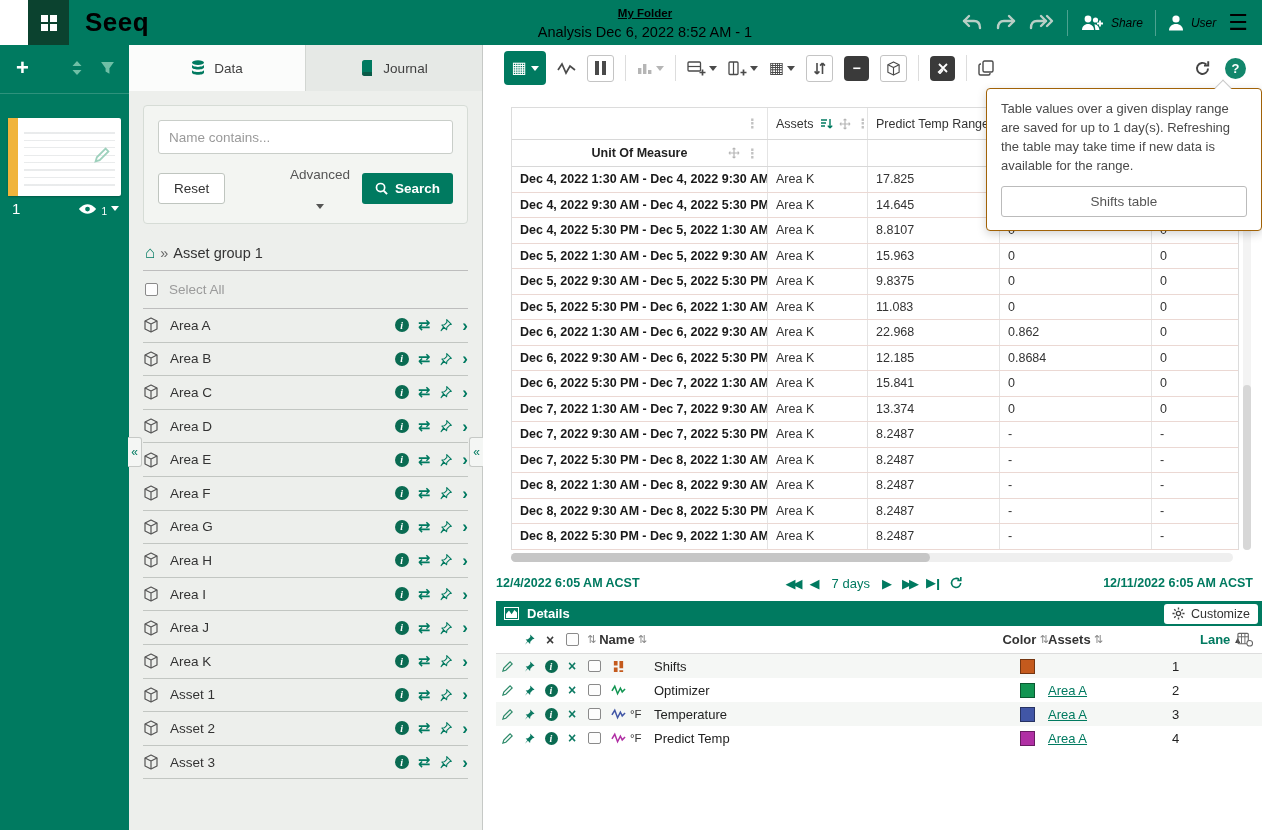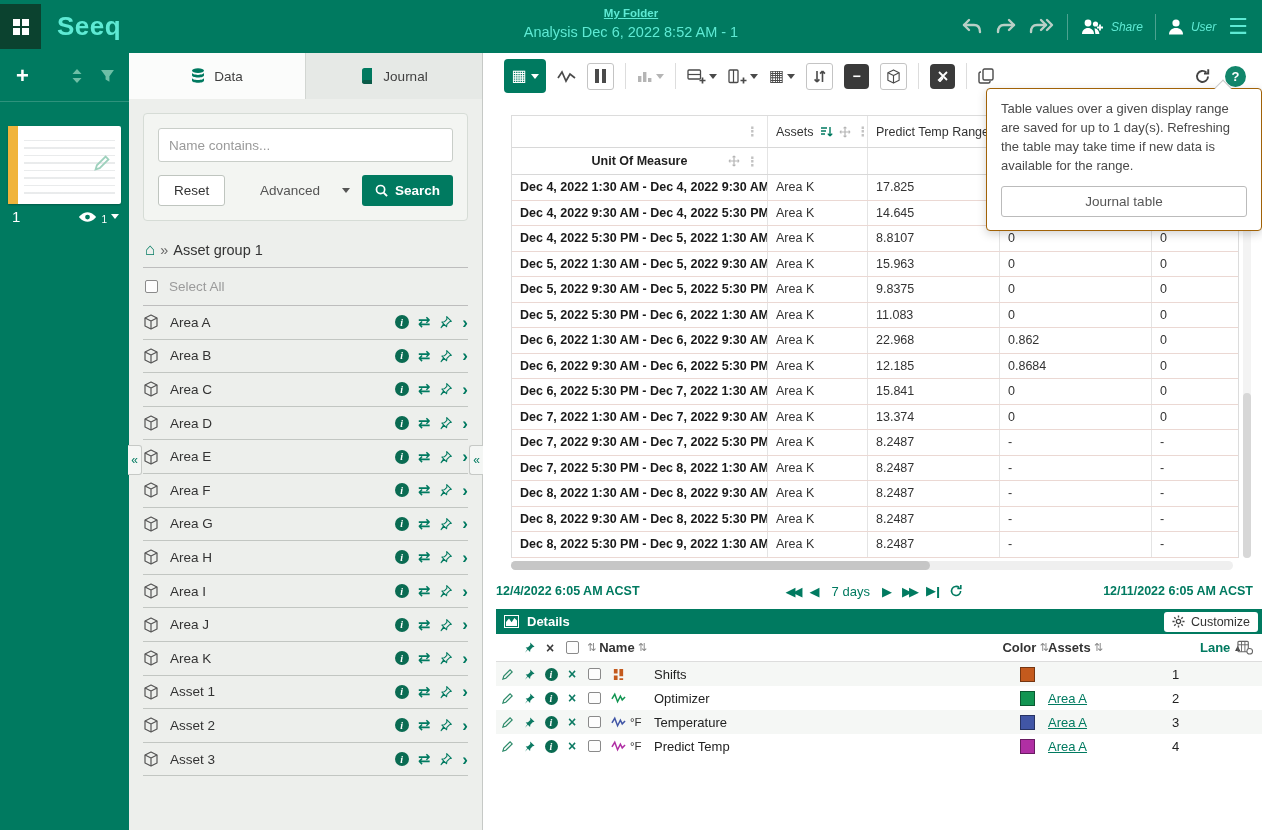--- a/index.html
+++ b/index.html
@@ -7,21 +7,21 @@
     --panel-bg:#EDEFEC; --tab-bg:#E6E9E6; --card-bg:#F3F5F2;
     --grid-border:#E4E4E4; --row-border:#EBD8D3; --hdr-border:#D8D8D8;
   }
   *{box-sizing:border-box; margin:0; padding:0;}
   html,body{width:1262px;height:830px;overflow:hidden;}
   body{font-family:"Liberation Sans","DejaVu Sans",sans-serif;font-size:13px;color:#333;background:#fff;position:relative;}
   .caret{display:inline-block;width:0;height:0;border-left:4px solid transparent;border-right:4px solid transparent;border-top:5px solid currentColor;vertical-align:middle;}
   svg{display:block;}
 
   
-  .topbar{height:53px;background:var(--primary);display:flex;align-items:center;color:#5eead4;position:relative;z-index:5;}
+  .topbar{height:45px;background:var(--primary);display:flex;align-items:center;color:#000000;position:relative;z-index:5;margin-left:28px;}
   .logo-box{width:41px;height:45px;background:var(--logo-bg);display:flex;align-items:center;justify-content:center;flex:0 0 41px;cursor:pointer;}
   .brand{font-size:26px;font-weight:bold;letter-spacing:.5px;margin-left:16px;}
   .topbar-center{position:absolute;left:50%;transform:translateX(-50%);text-align:center;top:4px;line-height:1.4;}
   .folder-link{font-size:11.5px;font-weight:bold;text-decoration:underline;cursor:pointer;display:inline-block;}
   .doc-title{font-size:14.5px;}
   .topbar-right{margin-left:auto;display:flex;align-items:center;gap:12px;padding-right:14px;}
   .hist-icon{color:#B9CFC6;cursor:pointer;}
   .tb-sep{width:1px;height:26px;background:rgba(255,255,255,.3);}
   .topbar-action{display:flex;align-items:center;gap:7px;font-size:12px;cursor:pointer;font-style:italic;}
   .burger{font-size:22px;font-weight:bold;cursor:pointer;line-height:1;}
@@ -48,21 +48,21 @@
   .data-panel{width:354px;flex:0 0 354px;background:var(--panel-bg);position:relative;border-right:1px solid #C6C9C6;}
   .tabs{display:flex;height:46px;}
   .tab{flex:1;display:flex;align-items:center;justify-content:center;gap:9px;font-size:13.5px;color:#3F3F3F;background:var(--tab-bg);border-right:1px solid #D2D6D2;cursor:pointer;}
   .tab:last-child{border-right:none;}
   .tab.active{background:#FBFCFB;}
   .search-card{margin:14px;background:var(--card-bg);border:1px solid #D6DCD6;border-radius:4px;padding:14px;}
   .search-input{width:100%;height:34px;border:1px solid #C9CEC9;border-radius:3px;padding:0 10px;font-size:13.5px;font-family:inherit;color:#333;background:#fff;}
   .search-input::placeholder{color:#9A9A9A;}
   .search-row{display:flex;align-items:center;margin-top:13px;}
   .reset-btn{background:#fff;border:1px solid #BFC5BF;border-radius:3px;padding:7px 15px;font-size:13.5px;font-family:inherit;color:#333;cursor:pointer;}
-  .advanced-link{margin-left:auto;color:#555;font-size:13.5px;display:flex;align-items:center;gap:22px;cursor:pointer;}
+  .advanced-link{margin-left:auto;color:#555;font-size:13.5px;display:flex;align-items:center;gap:22px;cursor:pointer;flex-direction:column;}
   .search-btn{margin-left:12px;background:var(--primary);color:#fff;border:none;border-radius:3px;padding:8px 13px;font-size:13.5px;font-weight:bold;font-family:inherit;display:flex;gap:7px;align-items:center;cursor:pointer;}
   .crumb-row{margin:6px 14px 0;padding:6px 2px 9px;border-bottom:1px solid #BDBDBD;display:flex;align-items:center;gap:5px;font-size:14.5px;color:#333;}
   .home-glyph{color:var(--primary);font-size:17px;cursor:pointer;line-height:1;}
   .crumb-sep{color:#666;}
   .selectall-row{margin:0 14px;padding:11px 2px;border-bottom:1px solid #BDBDBD;display:flex;gap:11px;align-items:center;color:#9B9B9B;font-size:13.5px;}
   .checkbox{width:13px;height:13px;border:1px solid #8A8A8A;border-radius:2px;background:#FDFDFD;flex:0 0 13px;cursor:pointer;}
   .asset-list{margin:0 14px;}
   .asset-row{display:flex;align-items:center;gap:11px;height:33.6px;border-bottom:1px solid #C2C6C2;cursor:pointer;}
   .asset-label{font-size:13.5px;color:#333;}
   .asset-actions{margin-left:auto;display:flex;gap:9px;align-items:center;color:var(--primary);}
@@ -1142,14 +1142,14 @@
             <span class="dcell col-add"></span>
           </div>
         </div>
     </div>
   </section>
 </div>
 
 <div class="tooltip">
   <div class="tooltip-caret"></div>
   <div>Table values over a given display range are saved for up to 1 day(s). Refreshing the table may take time if new data is available for the range.</div>
-  <button class="refresh-table-btn">Journal table</button>
+  <button class="refresh-table-btn">Shifts table</button>
 </div>
 
 </body></html>

